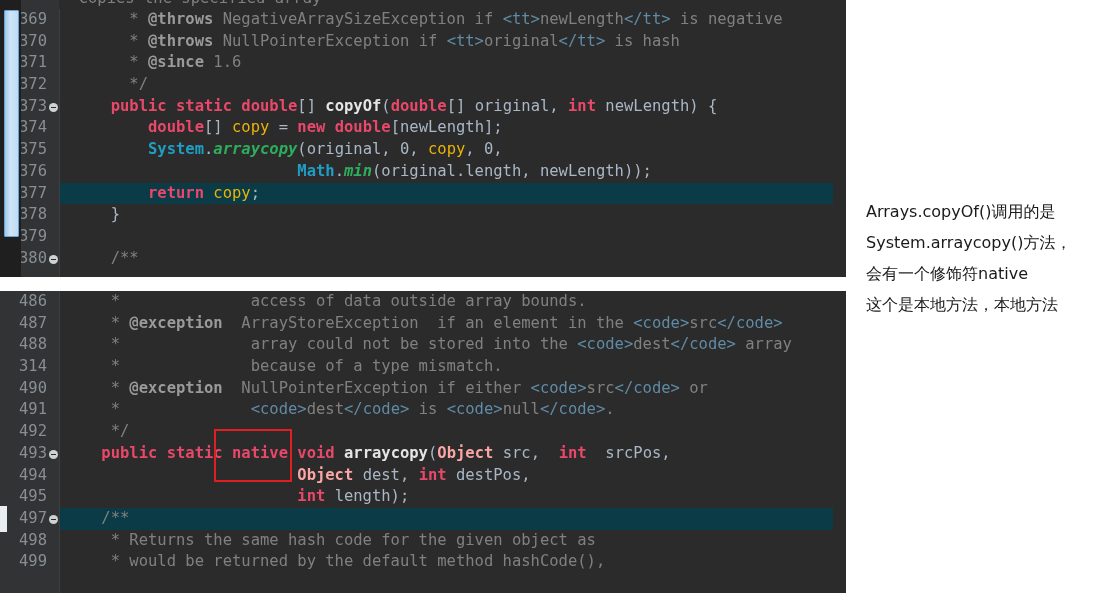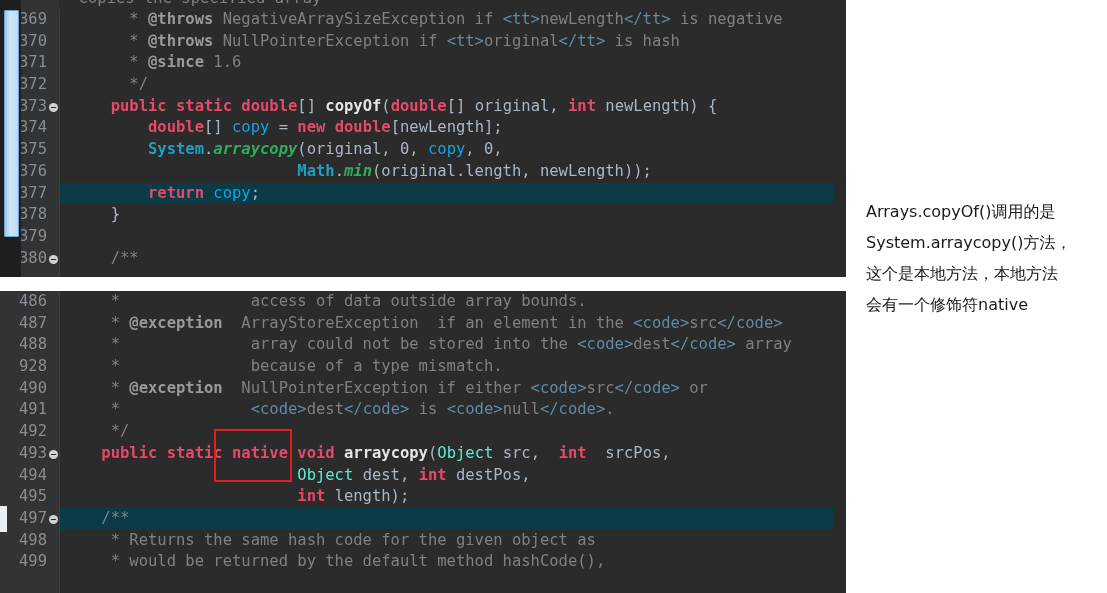--- a/index.html
+++ b/index.html
@@ -100,23 +100,23 @@
   }
 
   
   .c-cmt   { color: #808080; }
   .c-doctag{ color: #9a9a9a; font-weight: bold; }
   .c-html  { color: #5f8ba6; }
   .c-kw2   { color: #e8486a; font-weight: bold; }
   .c-fn    { color: #e5e5e5; font-weight: bold; }
   .c-cls   { color: #1f9ec4; font-weight: bold; }
   .c-ital  { color: #2eae5c; font-style: italic; font-weight: bold; }
-  .c-cls2  { color: #5eead4; font-weight: normal; }
+  .c-cls2  { color: #fca5a5; font-weight: bold; }
   .c-plain { color: #a9b7c6; }
-  .c-field { color: #0ea5e9; }
+  .c-field { color: #eab308; }
 
   
   .scroll-thumb {
     position: absolute;
     left: 4px;
     top: 10px;
     width: 13px;
     height: 225px;
     background: linear-gradient(to right, #9ec9ec, #cfe5f7 40%, #bcdcf4);
     border: 1px solid #6ba3d6;
@@ -223,35 +223,35 @@
 </div>
 
 <div class="code-panel" id="panel-bottom">
   <div class="gutter-bg"></div>
   <div class="gutter-line"></div>
 
   <div class="panel-inner" id="bottom-rows">
       <div class="row"><span class="lnum">486</span><span class="row-code"><span class="c-cmt">     *              access of data outside array bounds.</span></span></div>
       <div class="row"><span class="lnum">487</span><span class="row-code"><span class="c-cmt">     * </span><span class="c-doctag">@exception</span><span class="c-cmt">  ArrayStoreException  if an element in the </span><span class="c-html">&lt;code&gt;</span><span class="c-cmt">src</span><span class="c-html">&lt;/code&gt;</span></span></div>
       <div class="row"><span class="lnum">488</span><span class="row-code"><span class="c-cmt">     *              array could not be stored into the </span><span class="c-html">&lt;code&gt;</span><span class="c-cmt">dest</span><span class="c-html">&lt;/code&gt;</span><span class="c-cmt"> array</span></span></div>
-      <div class="row"><span class="lnum">928</span><span class="row-code"><span class="c-cmt">     *              because of a type mismatch.</span></span></div>
+      <div class="row"><span class="lnum">314</span><span class="row-code"><span class="c-cmt">     *              because of a type mismatch.</span></span></div>
       <div class="row"><span class="lnum">490</span><span class="row-code"><span class="c-cmt">     * </span><span class="c-doctag">@exception</span><span class="c-cmt">  NullPointerException if either </span><span class="c-html">&lt;code&gt;</span><span class="c-cmt">src</span><span class="c-html">&lt;/code&gt;</span><span class="c-cmt"> or</span></span></div>
       <div class="row"><span class="lnum">491</span><span class="row-code"><span class="c-cmt">     *              </span><span class="c-html">&lt;code&gt;</span><span class="c-cmt">dest</span><span class="c-html">&lt;/code&gt;</span><span class="c-cmt"> is </span><span class="c-html">&lt;code&gt;</span><span class="c-cmt">null</span><span class="c-html">&lt;/code&gt;</span><span class="c-cmt">.</span></span></div>
       <div class="row"><span class="lnum">492</span><span class="row-code"><span class="c-cmt">     */</span></span></div>
       <div class="row"><span class="lnum">493</span><span class="fold"></span><span class="row-code"><span class="c-plain">    </span><span class="c-kw2">public static native void</span><span class="c-plain"> </span><span class="c-fn">arraycopy</span><span class="c-plain">(</span><span class="c-cls2">Object</span><span class="c-plain"> src,  </span><span class="c-kw2">int</span><span class="c-plain">  srcPos,</span></span></div>
       <div class="row"><span class="lnum">494</span><span class="row-code"><span class="c-plain">                         </span><span class="c-cls2">Object</span><span class="c-plain"> dest, </span><span class="c-kw2">int</span><span class="c-plain"> destPos,</span></span></div>
       <div class="row"><span class="lnum">495</span><span class="row-code"><span class="c-plain">                         </span><span class="c-kw2">int</span><span class="c-plain"> length);</span></span></div>
       <div class="row hl"><span class="lnum">497</span><span class="fold"></span><span class="row-code"><span class="c-cmt">    /**</span></span></div>
       <div class="row"><span class="lnum">498</span><span class="row-code"><span class="c-cmt">     * Returns the same hash code for the given object as</span></span></div>
       <div class="row"><span class="lnum">499</span><span class="row-code"><span class="c-cmt">     * would be returned by the default method hashCode(),</span></span></div>
     </div>
 
   <div class="mini-marker" style="top:215px;"></div>
 </div>
 
 <div class="red-box" id="native-box" style="left: 214px; top: 429px; width: 74px; height: 49px; border-color: rgb(224, 32, 32);"></div>
 
 <div id="note">
   <div>Arrays.copyOf()调用的是</div>
   <div>System.arraycopy()方法，</div>
+  <div>会有一个修饰符native</div>
   <div>这个是本地方法，本地方法</div>
-  <div>会有一个修饰符native</div>
 </div>
 
 </body></html>

